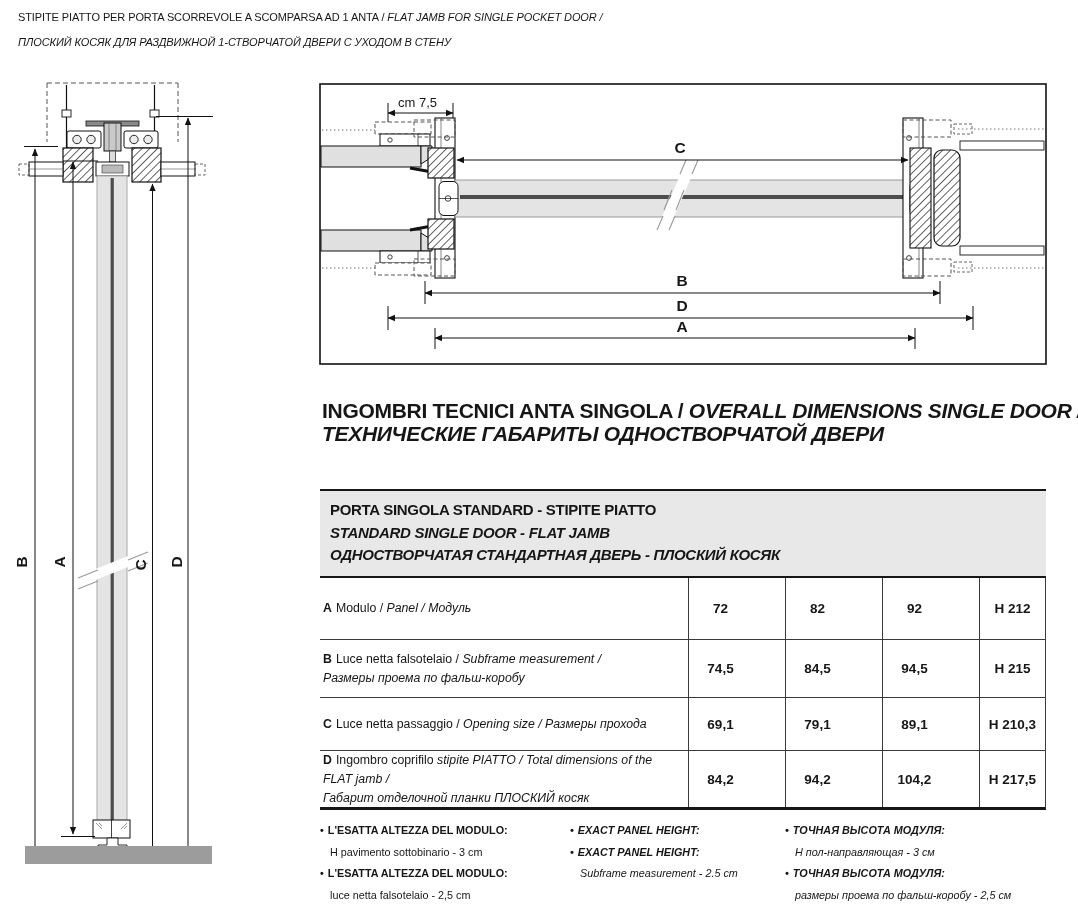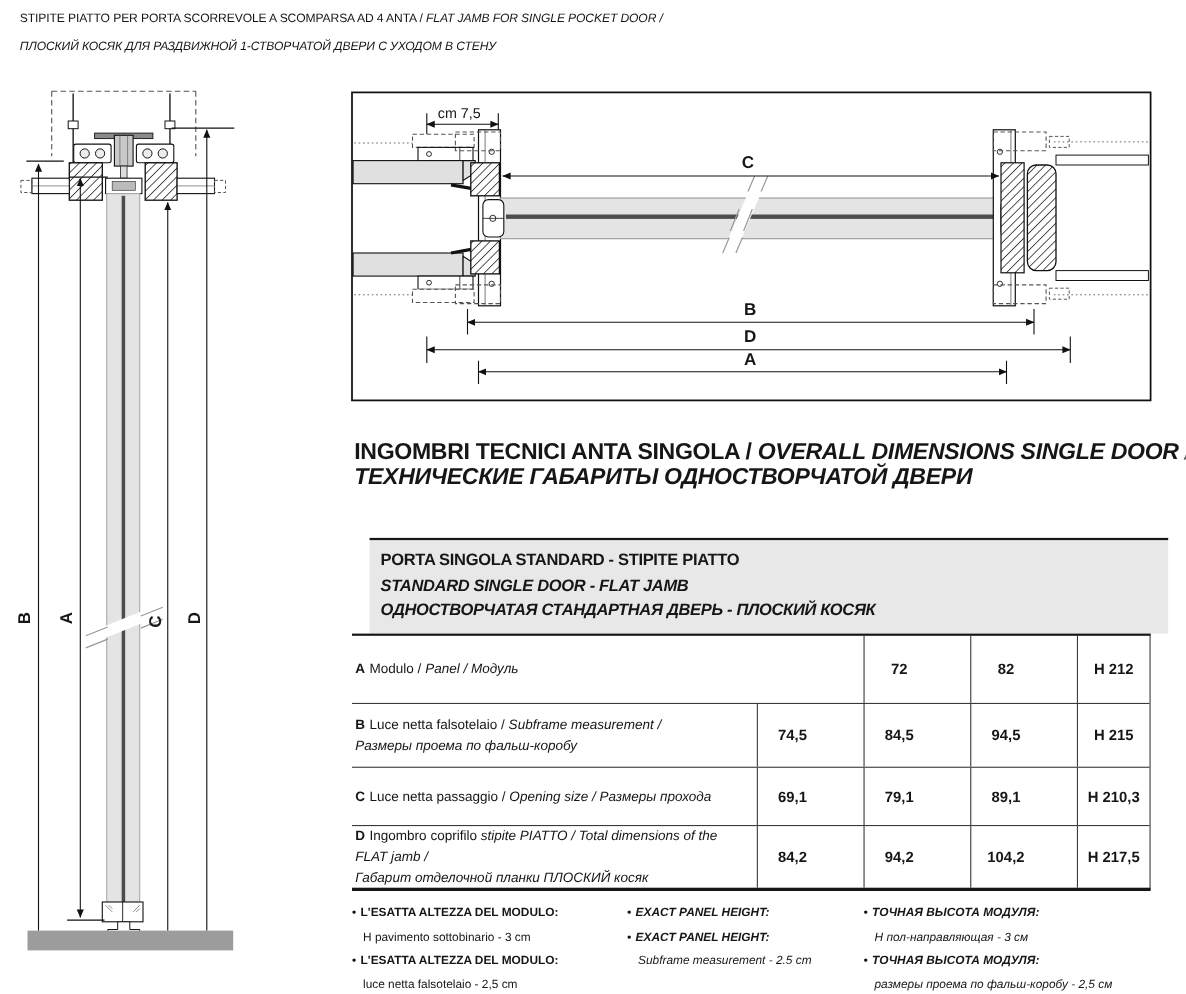--- a/index.html
+++ b/index.html
@@ -8,21 +8,21 @@
   .abs{position:absolute;}
   
   .hdr{left:18px;top:5px;font-size:11px;line-height:25px;letter-spacing:-0.1px;white-space:nowrap;}
   .hdr i{font-style:italic;}
   
   .sect{left:322px;top:400px;font-size:21px;font-weight:bold;line-height:22.5px;letter-spacing:-0.3px;white-space:nowrap;}
   .sect i{font-style:italic;}
   
   .band{left:320px;top:489px;width:726px;height:87px;box-sizing:border-box;
         border-top:2px solid #161616;background:#e8e8e8;padding:8px 10px 0 10px;
-        font-size:15px;font-weight:bold;line-height:22.5px;letter-spacing:-0.3px;white-space:nowrap;margin-left:16px;}
+        font-size:15px;font-weight:bold;line-height:22.5px;letter-spacing:-0.3px;white-space:nowrap;}
   .band i{font-style:italic;}
   
   .dtable{left:320px;top:576px;width:726px;box-sizing:border-box;
           border-top:2px solid #161616;border-bottom:3px solid #161616;border-right:1px solid #3a3a3a;}
   .trow{display:flex;align-items:stretch;border-bottom:1px solid #3a3a3a;box-sizing:border-box;gap:33px;}
   .trow:last-child{border-bottom:none;}
   .tlabel{flex:1;display:flex;flex-direction:column;justify-content:center;
           font-size:12.3px;line-height:19px;padding-left:3px;}
   .tlabel b{font-weight:bold;margin-right:4px;}
   .tlabel i{font-style:italic;}
@@ -41,21 +41,21 @@
   .nsub{padding-left:10px;font-weight:normal;white-space:nowrap;}
   svg text{font-family:"Liberation Sans",sans-serif;fill:#161616;}
   svg .dimtxt{font-size:15.5px;font-weight:bold;}
 </style>
 </head>
 <body>
 
 <div class="page">
 
   <div class="abs hdr">
-    <div><span>STIPITE PIATTO PER PORTA SCORREVOLE A SCOMPARSA AD 4 ANTA / </span><i>FLAT JAMB FOR SINGLE POCKET DOOR /</i></div>
+    <div><span>STIPITE PIATTO PER PORTA SCORREVOLE A SCOMPARSA AD 1 ANTA / </span><i>FLAT JAMB FOR SINGLE POCKET DOOR /</i></div>
     <div><i>ПЛОСКИЙ КОСЯК ДЛЯ РАЗДВИЖНОЙ 1-СТВОРЧАТОЙ ДВЕРИ С УХОДОМ В СТЕНУ</i></div>
   </div>
 
   <svg class="abs" style="left:0;top:72px" width="225" height="800" viewBox="0 0 225 800">
     <defs>
       <pattern id="hL" patternUnits="userSpaceOnUse" width="5.5" height="5.5" patternTransform="rotate(45)">
         <rect width="5.5" height="5.5" fill="#fff"></rect>
         <line x1="0" y1="0" x2="0" y2="5.5" stroke="#222" stroke-width="1.4"></line>
       </pattern>
       <marker id="mL" viewBox="0 0 10 10" refX="8.5" refY="5" markerWidth="8.5" markerHeight="8.5" orient="auto-start-reverse">
@@ -228,20 +228,21 @@
   </div>
 
   <div class="abs dtable">
     <div class="trow" style="height:62px">
       <div class="tlabel">
         <div><b>A</b><span>Modulo / </span><i>Panel / Модуль</i></div>
 
       </div>
       <div class="tval">72</div>
       <div class="tval">82</div>
+      <div class="tval">92</div>
       <div class="tval hcol">H 212</div>
     </div>
     <div class="trow" style="height:58px">
       <div class="tlabel">
         <div><b>B</b><span>Luce netta falsotelaio / </span><i>Subframe measurement /</i></div>
         <div class="l2">Размеры проема по фальш-коробу</div>
       </div>
       <div class="tval">74,5</div>
       <div class="tval">84,5</div>
       <div class="tval">94,5</div>

